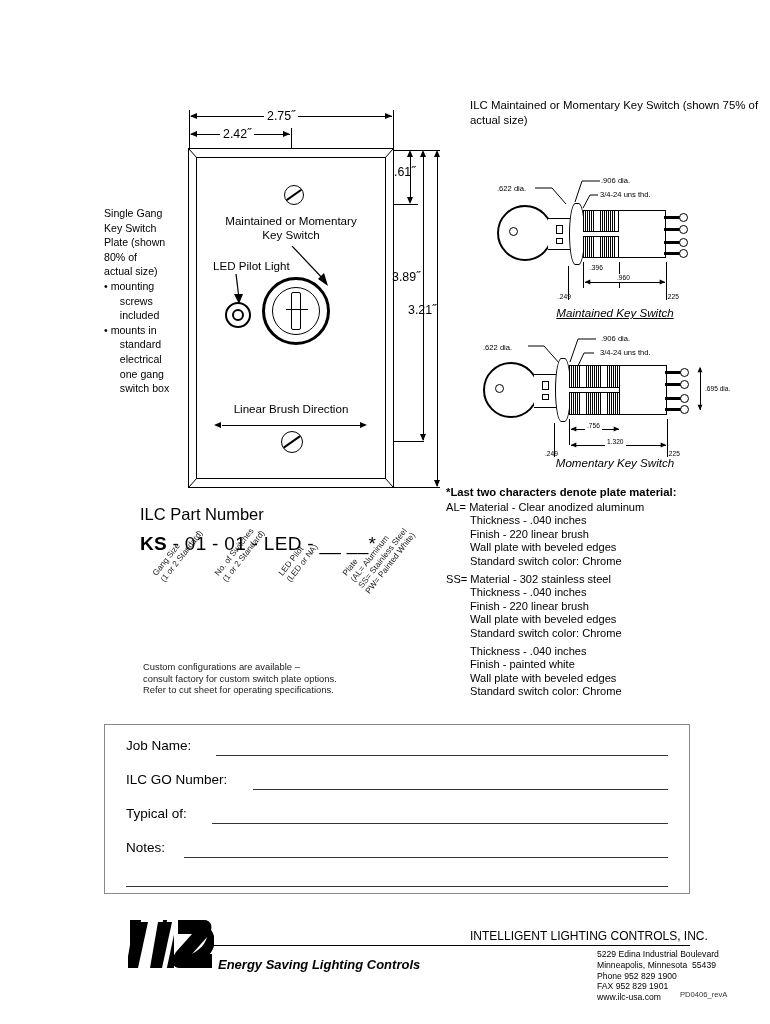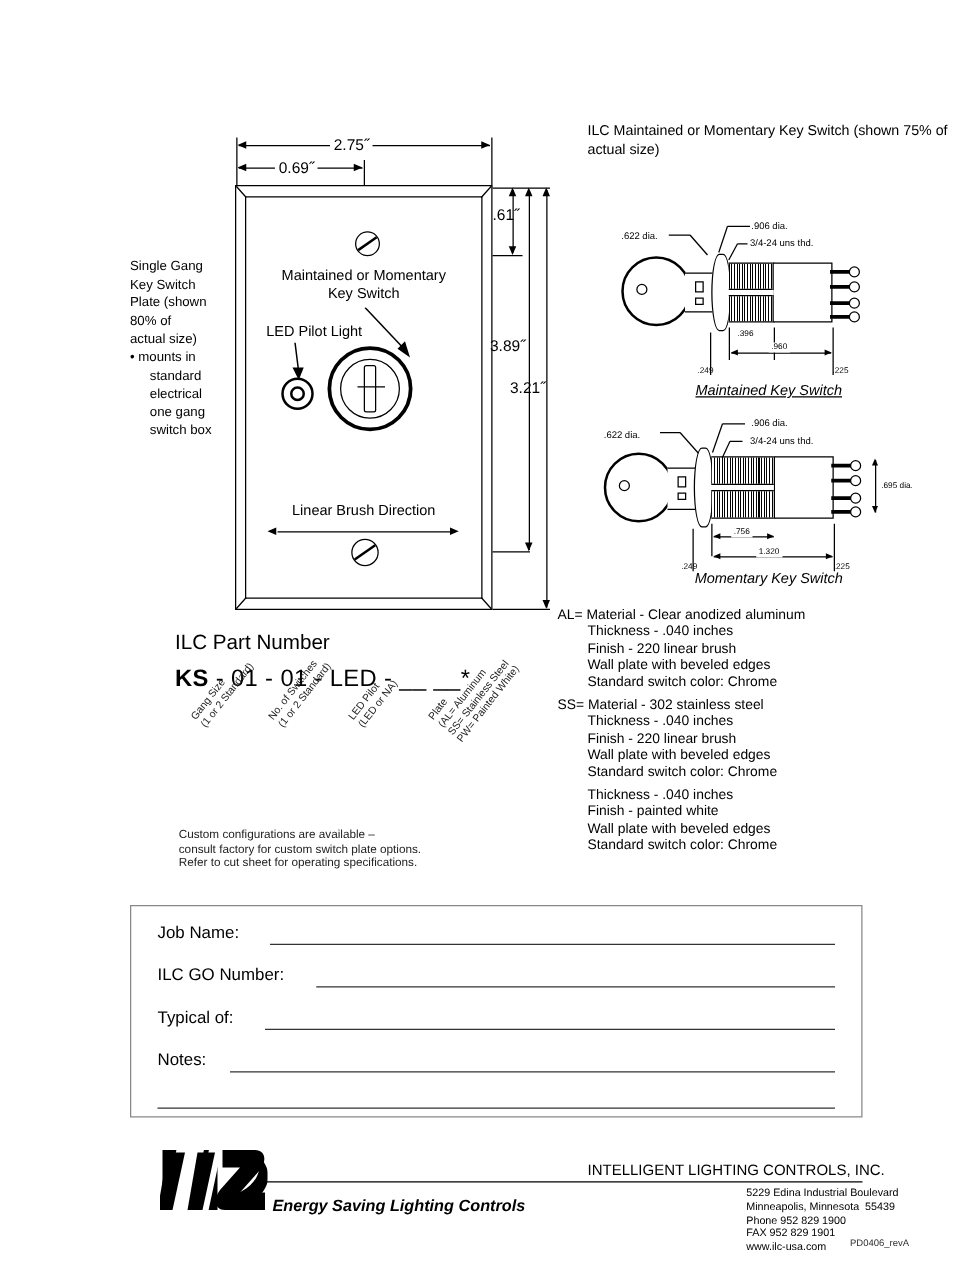--- a/index.html
+++ b/index.html
@@ -144,40 +144,43 @@
 
 <div class="page">
 
 
   <div class="abs leftnote">
     <div>Single Gang</div>
     <div>Key Switch</div>
     <div>Plate (shown</div>
     <div>80% of</div>
     <div>actual size)</div>
+    <div class="bullet" style="white-space:pre">• mounting
+   screws
+   included</div>
     <div class="bullet" style="white-space:pre">• mounts in
    standard
    electrical
    one gang
    switch box</div>
   </div>
 
   <div class="abs vline" style="left:189px;top:110px;height:40px;"></div>
   <div class="abs vline" style="left:291px;top:128px;height:24px;"></div>
   <div class="abs vline" style="left:393px;top:110px;height:40px;"></div>
 
   <div class="abs hline" style="left:191px;top:116px;width:201px;"></div>
   <div class="arrowL" style="left:190px;top:112.5px;"></div>
   <div class="arrowR" style="left:385px;top:112.5px;"></div>
   <div class="abs dimtxt" style="left:264px;top:109px;">2.75˝</div>
 
   <div class="abs hline" style="left:191px;top:134px;width:99px;"></div>
   <div class="arrowL" style="left:190px;top:130.5px;"></div>
   <div class="arrowR" style="left:283px;top:130.5px;"></div>
-  <div class="abs dimtxt" style="left:220px;top:127px;">0.69˝</div>
+  <div class="abs dimtxt" style="left:220px;top:127px;">2.42˝</div>
 
   <div class="abs plate-outer"></div>
   <div class="abs plate-inner"></div>
 
   <svg class="abs" style="left:188px;top:148px;" width="206" height="340">
     <line x1="1" y1="1" x2="9" y2="10" stroke="#000" stroke-width="1"></line>
     <line x1="205" y1="1" x2="197" y2="10" stroke="#000" stroke-width="1"></line>
     <line x1="1" y1="339" x2="9" y2="330" stroke="#000" stroke-width="1"></line>
     <line x1="205" y1="339" x2="197" y2="330" stroke="#000" stroke-width="1"></line>
   </svg>
@@ -364,20 +367,21 @@
   <div class="diag" style="left:341px;top:572px;">Plate
 (AL= Aluminum
 SS= Stainless Steel
 PW= Painted White)</div>
 
   <div class="abs custom">Custom configurations are available –
 consult factory for custom switch plate options.
 Refer to cut sheet for operating specifications.</div>
 
   <div class="abs matl">
+    <div class="hd">*Last two characters denote plate material:</div>
 
     <div class="grp">
       <div class="l1">AL= Material - Clear anodized aluminum</div>
       <div class="l2">Thickness - .040 inches</div>
       <div class="l2">Finish - 220 linear brush</div>
       <div class="l2">Wall plate with beveled edges</div>
       <div class="l2">Standard switch color: Chrome</div>
     </div>
 
     <div class="grp">

